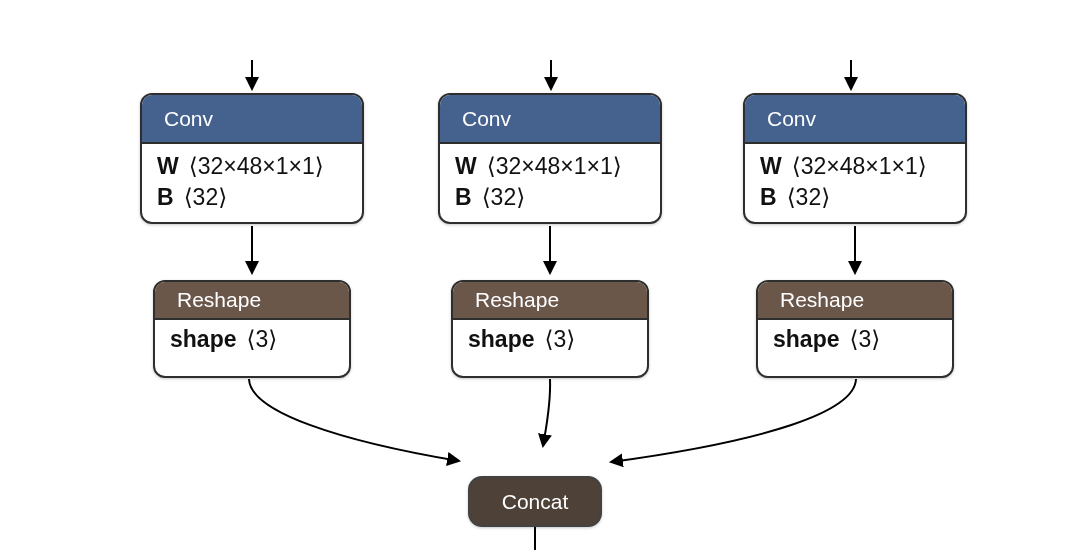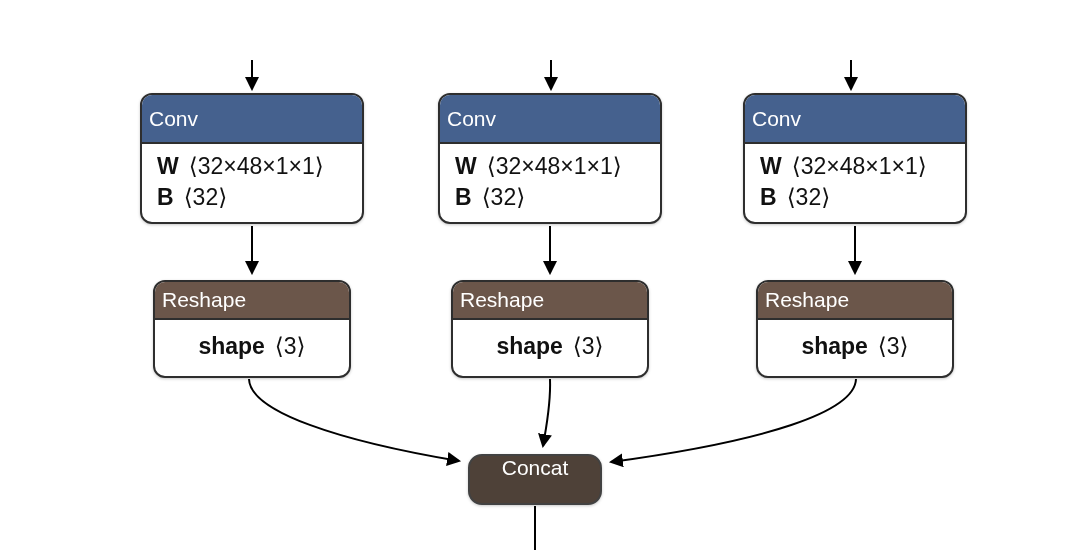--- a/index.html
+++ b/index.html
@@ -21,40 +21,40 @@
     background:var(--body-bg,#ffffff);
     border:2px solid var(--node-border,#2e2e2e);
     border-radius:12px;
     overflow:hidden;
     box-shadow:0 1px 3px rgba(0,0,0,0.22);
     cursor:pointer;
   }
   .node-header {
     color:var(--text-light,#ffffff);
     font-size:21px;
-    padding:0 7px;
+    padding:0 22px;
     display:flex; align-items:center;
     white-space:nowrap;
   }
   .conv .node-header    { height:47px; background:var(--conv-header,#45618e); }
   .reshape .node-header { height:36px; background:var(--reshape-header,#6b564a); }
 
   .node-body { border-top:2px solid var(--node-border,#2e2e2e); padding:7px 15px 9px; }
-  .reshape .node-body { padding:11px 15px 9px;text-align:center; }
+  .reshape .node-body { padding:4px 15px 9px; }
 
   .attr-row { font-size:23px; line-height:31px; color:var(--text-dark,#111111); white-space:nowrap; }
   .attr-name { font-weight:bold; margin-right:10px; }
   .attr-value { font-weight:normal; }
 
   .node.concat-node {
-    left:468px; top:454px; width:134px; height:51px;
+    left:468px; top:476px; width:134px; height:51px;
     background:var(--concat-fill,#4e4138);
     border-color:var(--concat-border,#424242);
     border-radius:14px;
-    display:flex; justify-content:center;
+    display:flex; align-items:center; justify-content:center;
   }
   .concat-label { color:var(--text-light,#ffffff); font-size:21px; }
 
   
   #node-conv-1 { left:140px; top:93px;  width:224px; height:131px; }
   #node-conv-2 { left:438px; top:93px;  width:224px; height:131px; }
   #node-conv-3 { left:743px; top:93px;  width:224px; height:131px; }
   #node-reshape-1 { left:153px; top:280px; width:198px; height:98px; }
   #node-reshape-2 { left:451px; top:280px; width:198px; height:98px; }
   #node-reshape-3 { left:756px; top:280px; width:198px; height:98px; }

